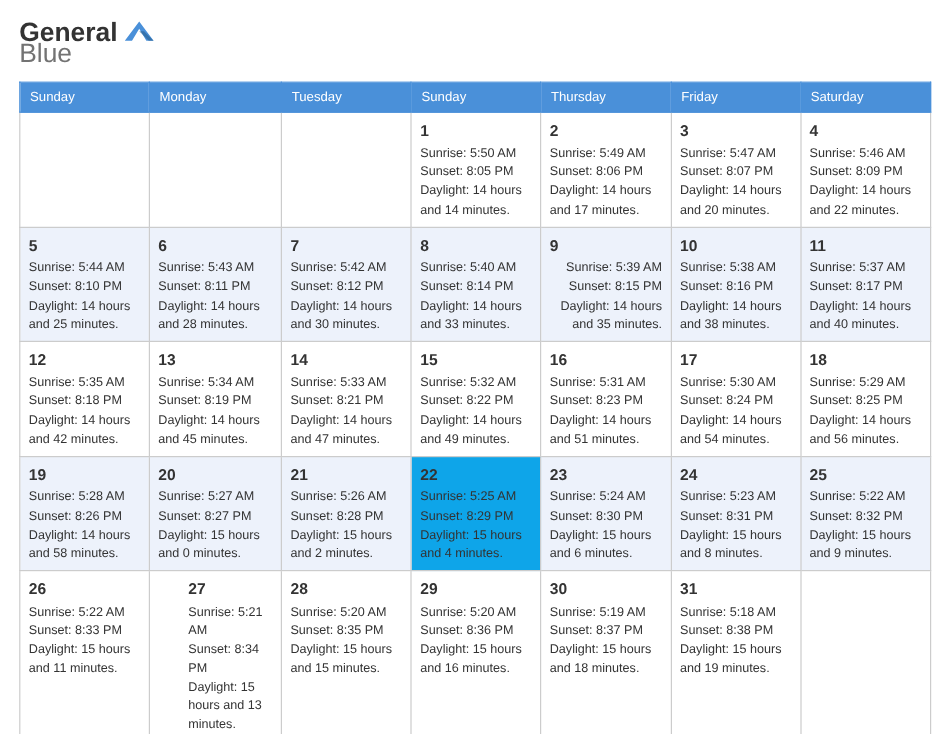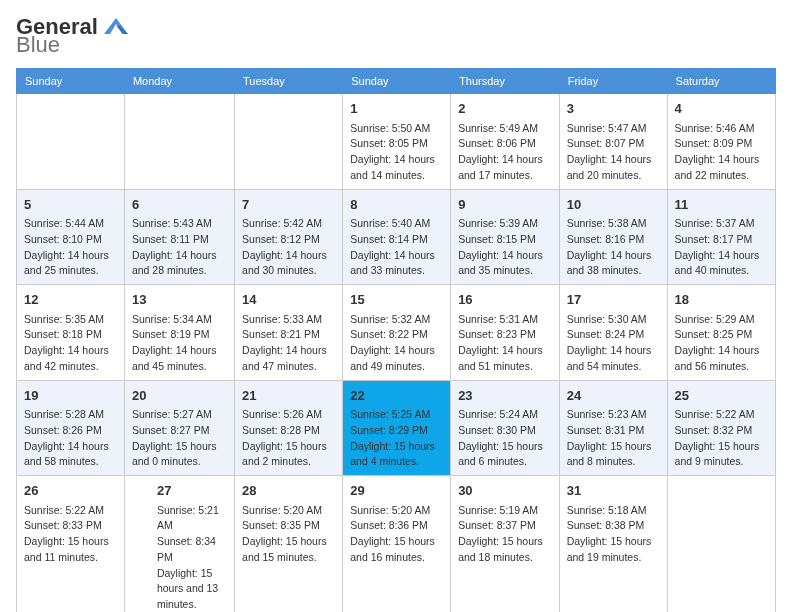--- a/index.html
+++ b/index.html
@@ -160,21 +160,21 @@
 Daylight: 14 hours and 30 minutes.</div>
         </td>
         <td style="background: rgb(237, 242, 251);">
           <span class="day-num">8</span>
           <div class="day-info" style="white-space: pre-line;">Sunrise: 5:40 AM
 Sunset: 8:14 PM
 Daylight: 14 hours and 33 minutes.</div>
         </td>
         <td style="background: rgb(237, 242, 251);">
           <span class="day-num">9</span>
-          <div class="day-info" style="white-space: pre-line;">Sunrise: 5:39 AM
+          <div class="day-info" style="white-space: pre-line; text-align: right;">Sunrise: 5:39 AM
 Sunset: 8:15 PM
 Daylight: 14 hours and 35 minutes.</div>
         </td>
         <td style="background: rgb(237, 242, 251);">
           <span class="day-num">10</span>
           <div class="day-info" style="white-space: pre-line;">Sunrise: 5:38 AM
 Sunset: 8:16 PM
 Daylight: 14 hours and 38 minutes.</div>
         </td>
         <td style="background: rgb(237, 242, 251);">

